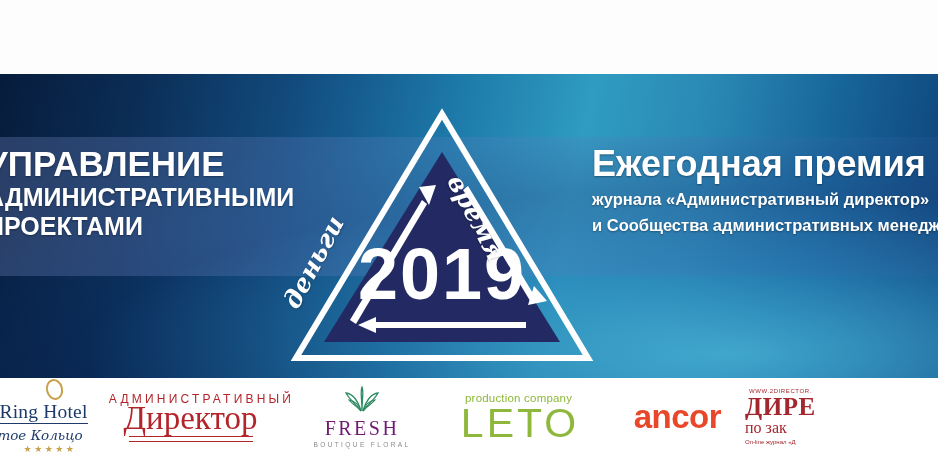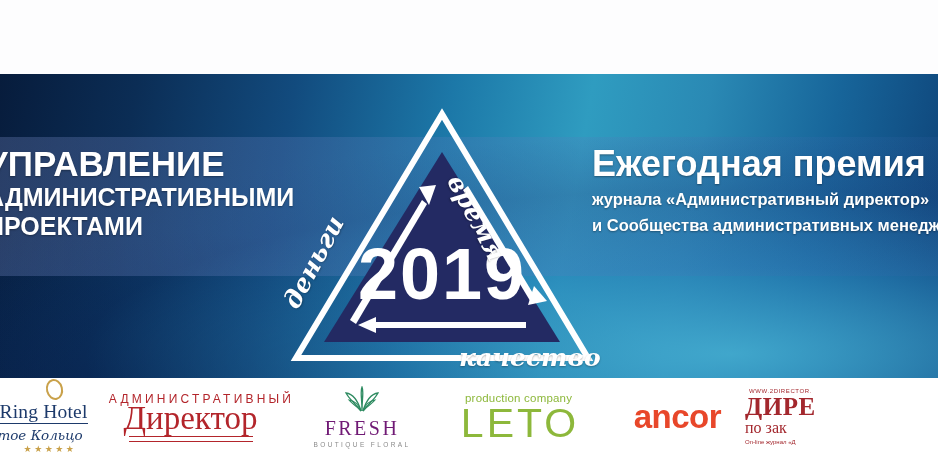--- a/index.html
+++ b/index.html
@@ -382,21 +382,20 @@
         <g fill="#ffffff">
           <polygon points="254,236 104,236 104,242 254,242"></polygon>
           <polygon points="104,231 86,239 104,247"></polygon>
         </g>
       </svg>
 
       <div class="year-label">2019</div>
 
       <div class="edge-label lbl-time">время</div>
       <div class="edge-label lbl-money">деньги</div>
-      <div class="edge-label lbl-qual">качество</div>
     </div>
 
     <div class="head-right">
       <div class="r1">Ежегодная премия</div>
       <div class="r2">журнала «Административный директор»</div>
       <div class="r3">и Сообщества административных менеджеров</div>
     </div>
   </div>
 
   <div class="logo-bar">

